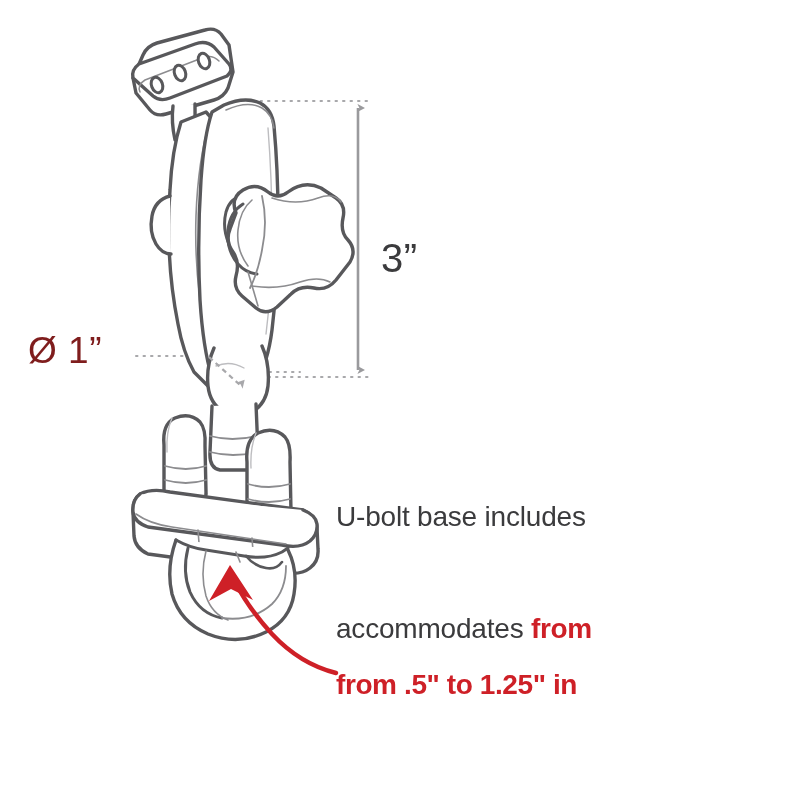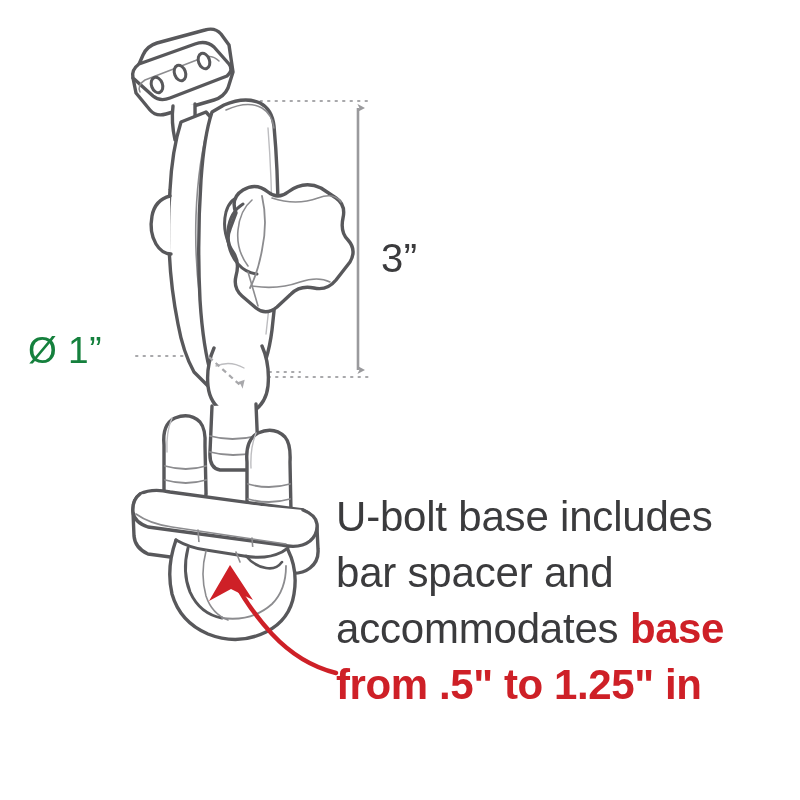--- a/index.html
+++ b/index.html
@@ -38,38 +38,38 @@
     color: #3b3b3d;
     line-height: 1;
   }
 
   #dim-diameter-label {
     left: 28px;
     top: 332px;
     font-size: 37px;
     font-weight: 300;
     letter-spacing: 0.5px;
-    color: #15803d;
+    color: #7f1d1d;
   }
 
   #dim-height-label {
     left: 381px;
     top: 238px;
     font-size: 40px;
     font-weight: 300;
     letter-spacing: 0.5px;
     color: #3b3b3d;
   }
 
   #callout-text {
     position: absolute;
     left: 336px;
     top: 489px;
     width: 442px;
-    font-size: 42px;
+    font-size: 28px;
     line-height: 56px;
     color: #3b3b3d;
     font-weight: 300;
     letter-spacing: -0.2px;
   }
   #callout-text .hl {
     color: #ce2027;
     font-weight: 700;
     letter-spacing: -0.4px;
   }
@@ -275,18 +275,18 @@
       <path d="M230 565 L253 600 L231 589 L209 601 Z" fill="#ce2027"></path>
     </g>
   </svg>
 
   <div class="txt" id="dim-diameter-label">Ø 1”</div>
 
   <div class="txt" id="dim-height-label">3”</div>
 
   <div id="callout-text">
     <span>U-bolt base includes</span><br>
-    <span>bar spacer and</span><br>
-    <span>accommodates </span><span class="hl">base</span><br>
+    <br>
+    <span>accommodates </span><span class="hl">from</span><br>
     <span class="hl">from .5" to 1.25" in</span><br>
   </div>
 
 </div>
 
 </body></html>

